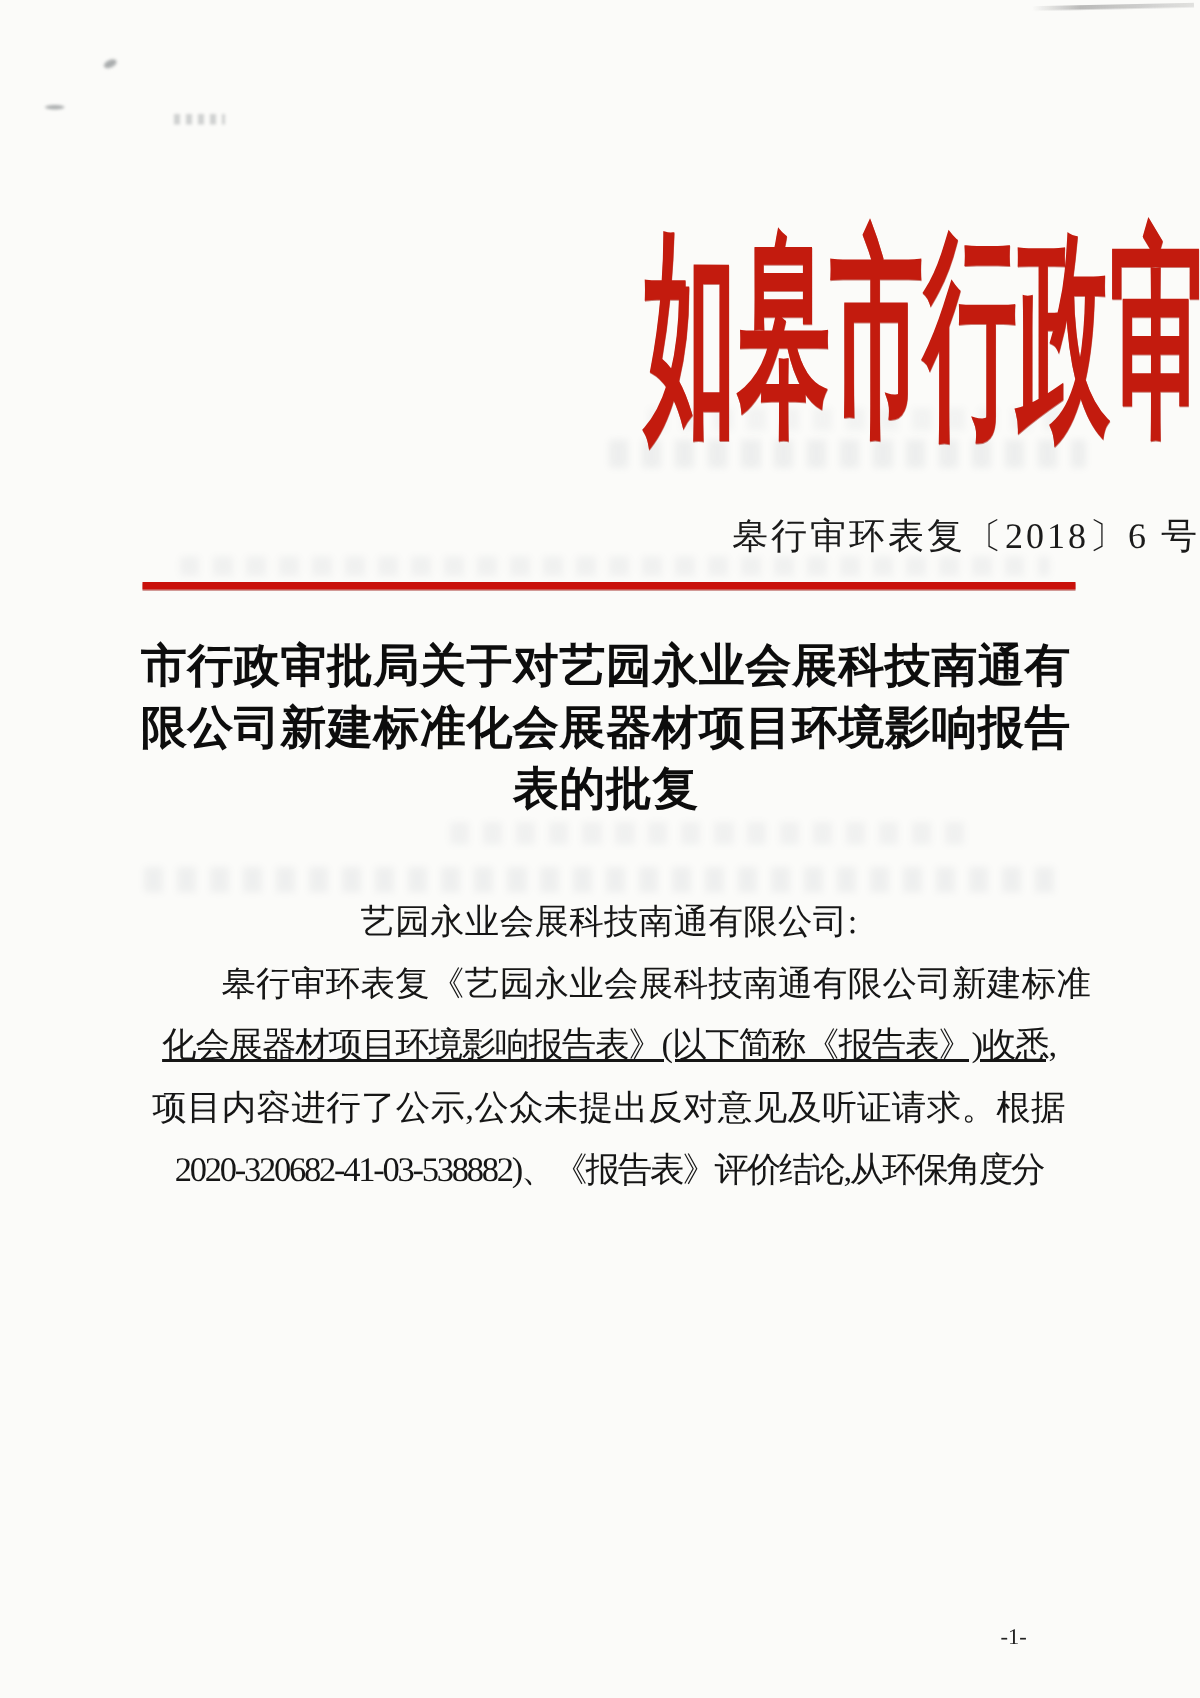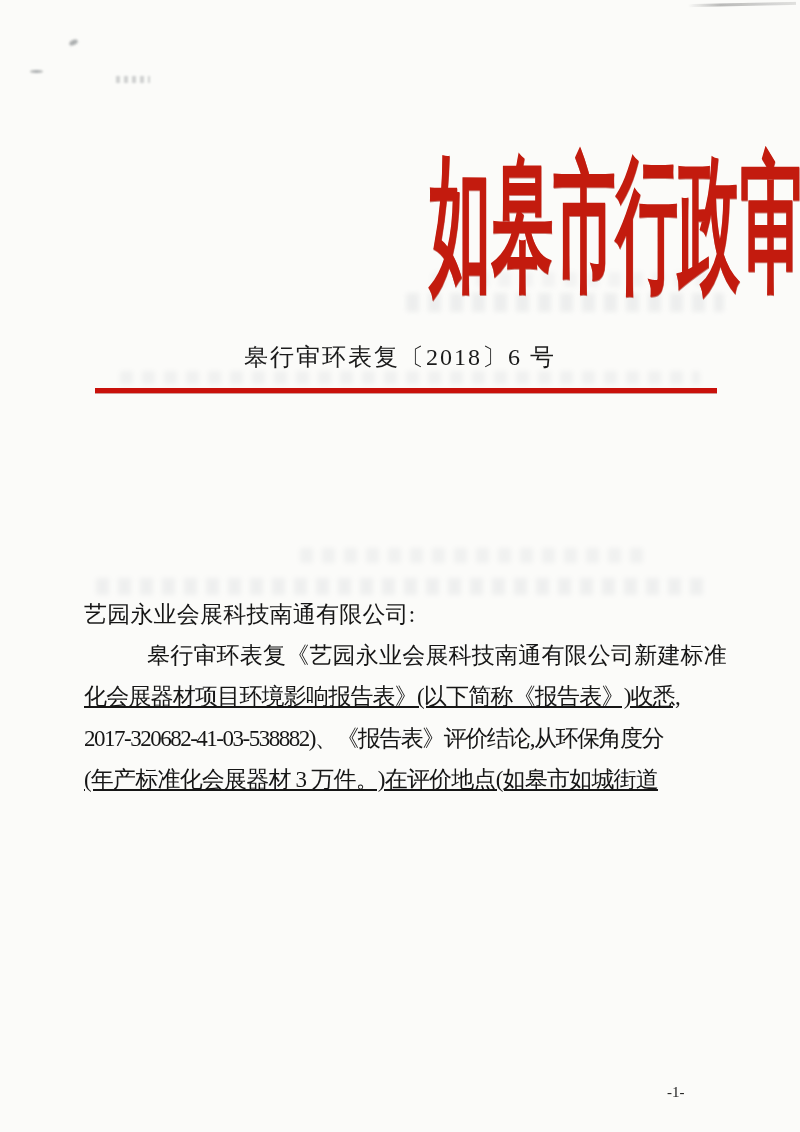--- a/index.html
+++ b/index.html
@@ -36,21 +36,21 @@
     color: #c31b0e;
     text-shadow: 0.5px 0.5px 0 rgba(160, 20, 8, 0.55);
   }
 
   
   .doc-number {
     position: absolute;
     top: 341px;
     left: 0;
     width: 100%;
-    text-align: center;
+    text-align: right;
     font-size: 24px;
     letter-spacing: 2px;
     color: #1b1b1b;
   }
 
   
   .red-rule {
     position: absolute;
     top: 388px;
     left: 95px;
@@ -77,21 +77,21 @@
   
   .body-text {
     position: absolute;
     top: 594px;
     left: 84px;
     width: 644px;
     font-size: 23px;
     line-height: 41.2px;
     color: #161616;
   }
-  .body-line { white-space: nowrap; letter-spacing: 0.2px; }
+  .body-line { white-space: nowrap; letter-spacing: 0.2px; text-align: center; }
   .indent { padding-left: 63px; }
   .tight  { letter-spacing: -0.8px; text-decoration: underline; }
   .tight2 { letter-spacing: -1.5px; }
   .ls-wide { letter-spacing: 7.5px; }
 
   
   .page-number {
     position: absolute;
     top: 1084px;
     left: 667px;
@@ -146,24 +146,29 @@
   <div class="artifact a5"></div>
 
   <div class="masthead">
     <span class="masthead-inner" style="color: rgb(195, 27, 14);">如皋市行政审批局文件</span>
   </div>
 
   <div class="doc-number">皋行审环表复〔2018〕6 号</div>
 
   <div class="red-rule" style="background: rgb(201, 17, 11);"></div>
 
+  <div class="doc-title">
+    <div>市行政审批局关于对艺园永业会展科技南通有</div>
+    <div>限公司新建标准化会展器材项目环境影响报告</div>
+    <div>表的批复</div>
+  </div>
 
   <div class="body-text">
     <div class="body-line">艺园永业会展科技南通有限公司:</div>
     <div class="body-line indent">皋行审环表复《艺园永业会展科技南通有限公司新建标准</div>
     <div class="body-line tight">化会展器材项目环境影响报告表》(以下简称《报告表》)收悉,</div>
-    <div class="body-line tight2">2017-320682-41-03-538882)、《报告表》评价结论,从环保角度分</div>
-    <div class="body-line tight">(年产标准化会展器材 3 万件。)在评价地点(如皋市如城街道</div>
+    <div class="body-line">项目内容进行了公示,公众未提出反对意见及听证请求。根据</div>
+    <div class="body-line tight2">2020-320682-41-03-538882)、《报告表》评价结论,从环保角度分</div>
   </div>
 
   <div class="page-number">-1-</div>
 
 </div>
 
 </body></html>

